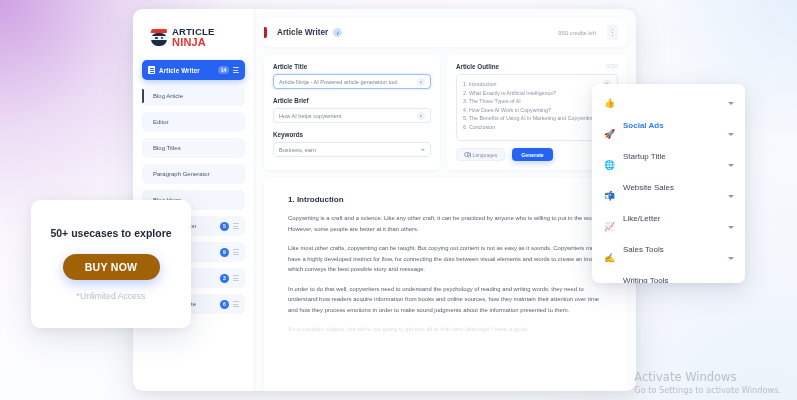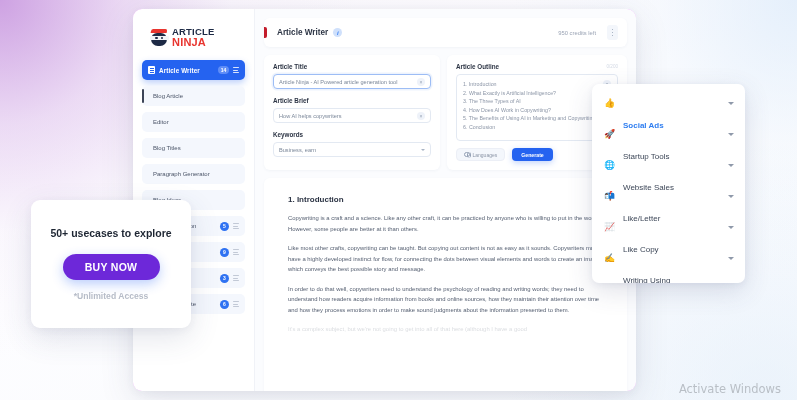--- a/index.html
+++ b/index.html
@@ -304,29 +304,29 @@
     box-shadow: 0 10px 30px rgba(60,70,110,0.14), 0 2px 8px rgba(60,70,110,0.06);
     display: flex; flex-direction: column;
     align-items: center; justify-content: center;
     padding: 16px 14px;
   }
   #promo .headline {
     font-size: 10.5px; font-weight: bold; color: #1d2532;
     text-align: center; line-height: 1.32;
   }
   #promo .buy {
-    margin-top: 14px; background: #6d28d9; border-radius: 16px;
+    margin-top: 14px; background: #a16207; border-radius: 16px;
     width: 97px; height: 26px;
     display: flex; align-items: center; justify-content: center;
     color: #ffffff; font-size: 10.5px; font-weight: bold;
     letter-spacing: 0.3px;
     box-shadow: 0 4px 12px rgba(29,94,245,0.3);
   }
   #promo .sub {
-    margin-top: 11px; font-size: 8.6px; color: #b6bcc8; font-weight: bold;
+    margin-top: 11px; font-size: 8.6px; color: #b6bcc8;
   }
 
   
   #watermark {
     position: absolute; right: 16px; bottom: 4px;
     text-align: left; color: #b9bfc6;
     font-family: "DejaVu Sans", sans-serif;
   }
   #watermark .l1 { font-size: 11.5px; line-height: 1.25; }
   #watermark .l2 { font-size: 8.2px; line-height: 1.3; margin-top: 1px; }
@@ -495,46 +495,47 @@
 </div>
 
 <div id="dropdown">
   <div class="dd-row active">
     <span class="gly">👍</span>
     <span class="lbl">Social Ads</span>
     <span class="dd-chev"></span>
   </div>
   <div class="dd-row">
     <span class="gly">🚀</span>
-    <span class="lbl">Startup Tools</span>
+    <span class="lbl">Startup Title</span>
     <span class="dd-chev"></span>
   </div>
   <div class="dd-row">
     <span class="gly">🌐</span>
     <span class="lbl">Website Sales</span>
     <span class="dd-chev"></span>
   </div>
   <div class="dd-row">
     <span class="gly">📬</span>
     <span class="lbl">Like/Letter</span>
     <span class="dd-chev"></span>
   </div>
   <div class="dd-row">
     <span class="gly">📈</span>
-    <span class="lbl">Like Copy</span>
+    <span class="lbl">Sales Tools</span>
     <span class="dd-chev"></span>
   </div>
   <div class="dd-row">
     <span class="gly">✍️</span>
-    <span class="lbl">Writing Using</span>
+    <span class="lbl">Writing Tools</span>
     <span class="dd-chev"></span>
   </div>
 </div>
 
 <div id="promo">
   <div class="headline">50+ usecases to explore</div>
   <div class="buy">BUY NOW</div>
   <div class="sub">*Unlimited Access</div>
 </div>
 
 <div id="watermark">
   <div class="l1">Activate Windows</div>
+  <div class="l2">Go to Settings to activate Windows.</div>
 </div>
 
 </body></html>

